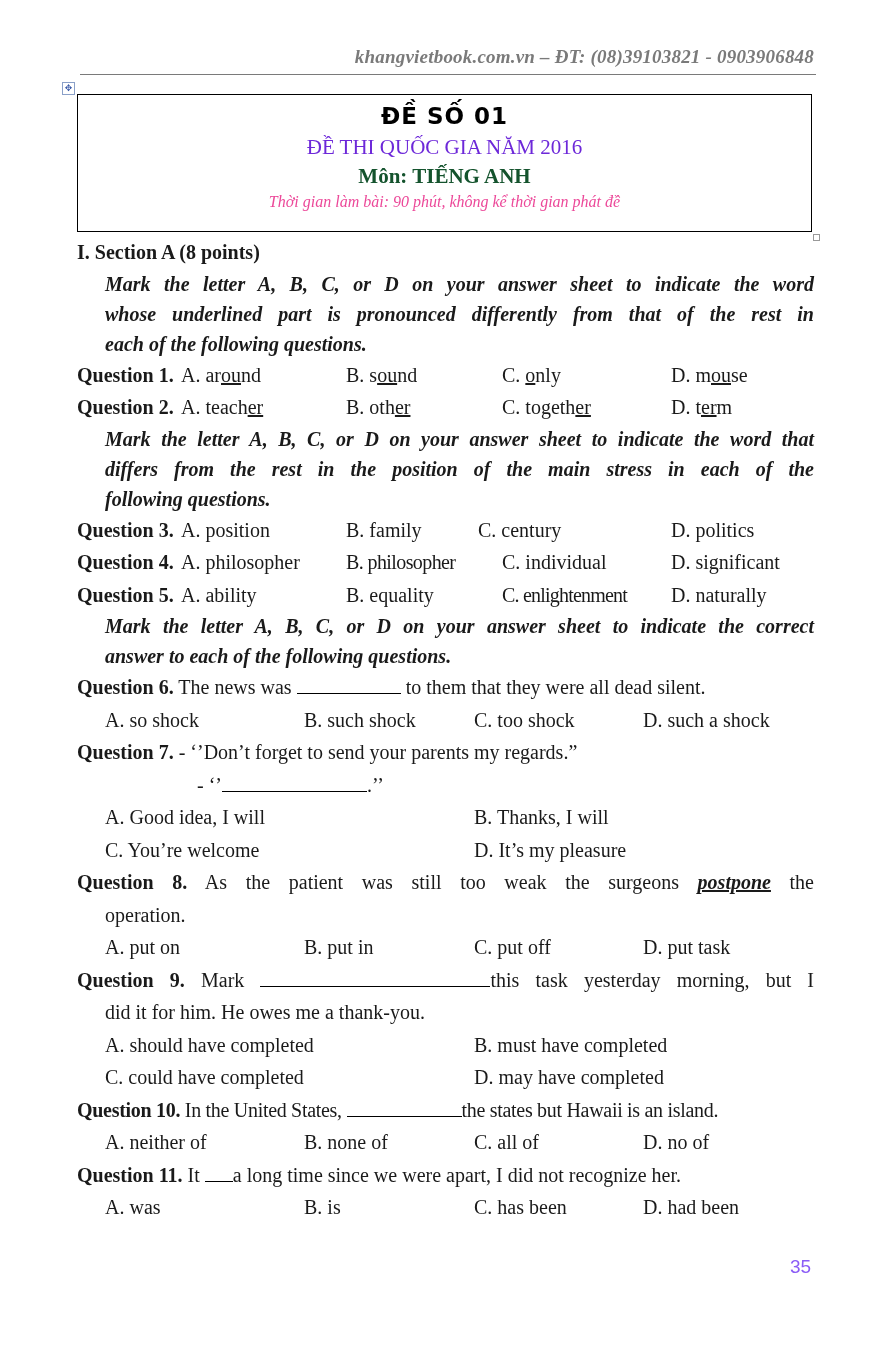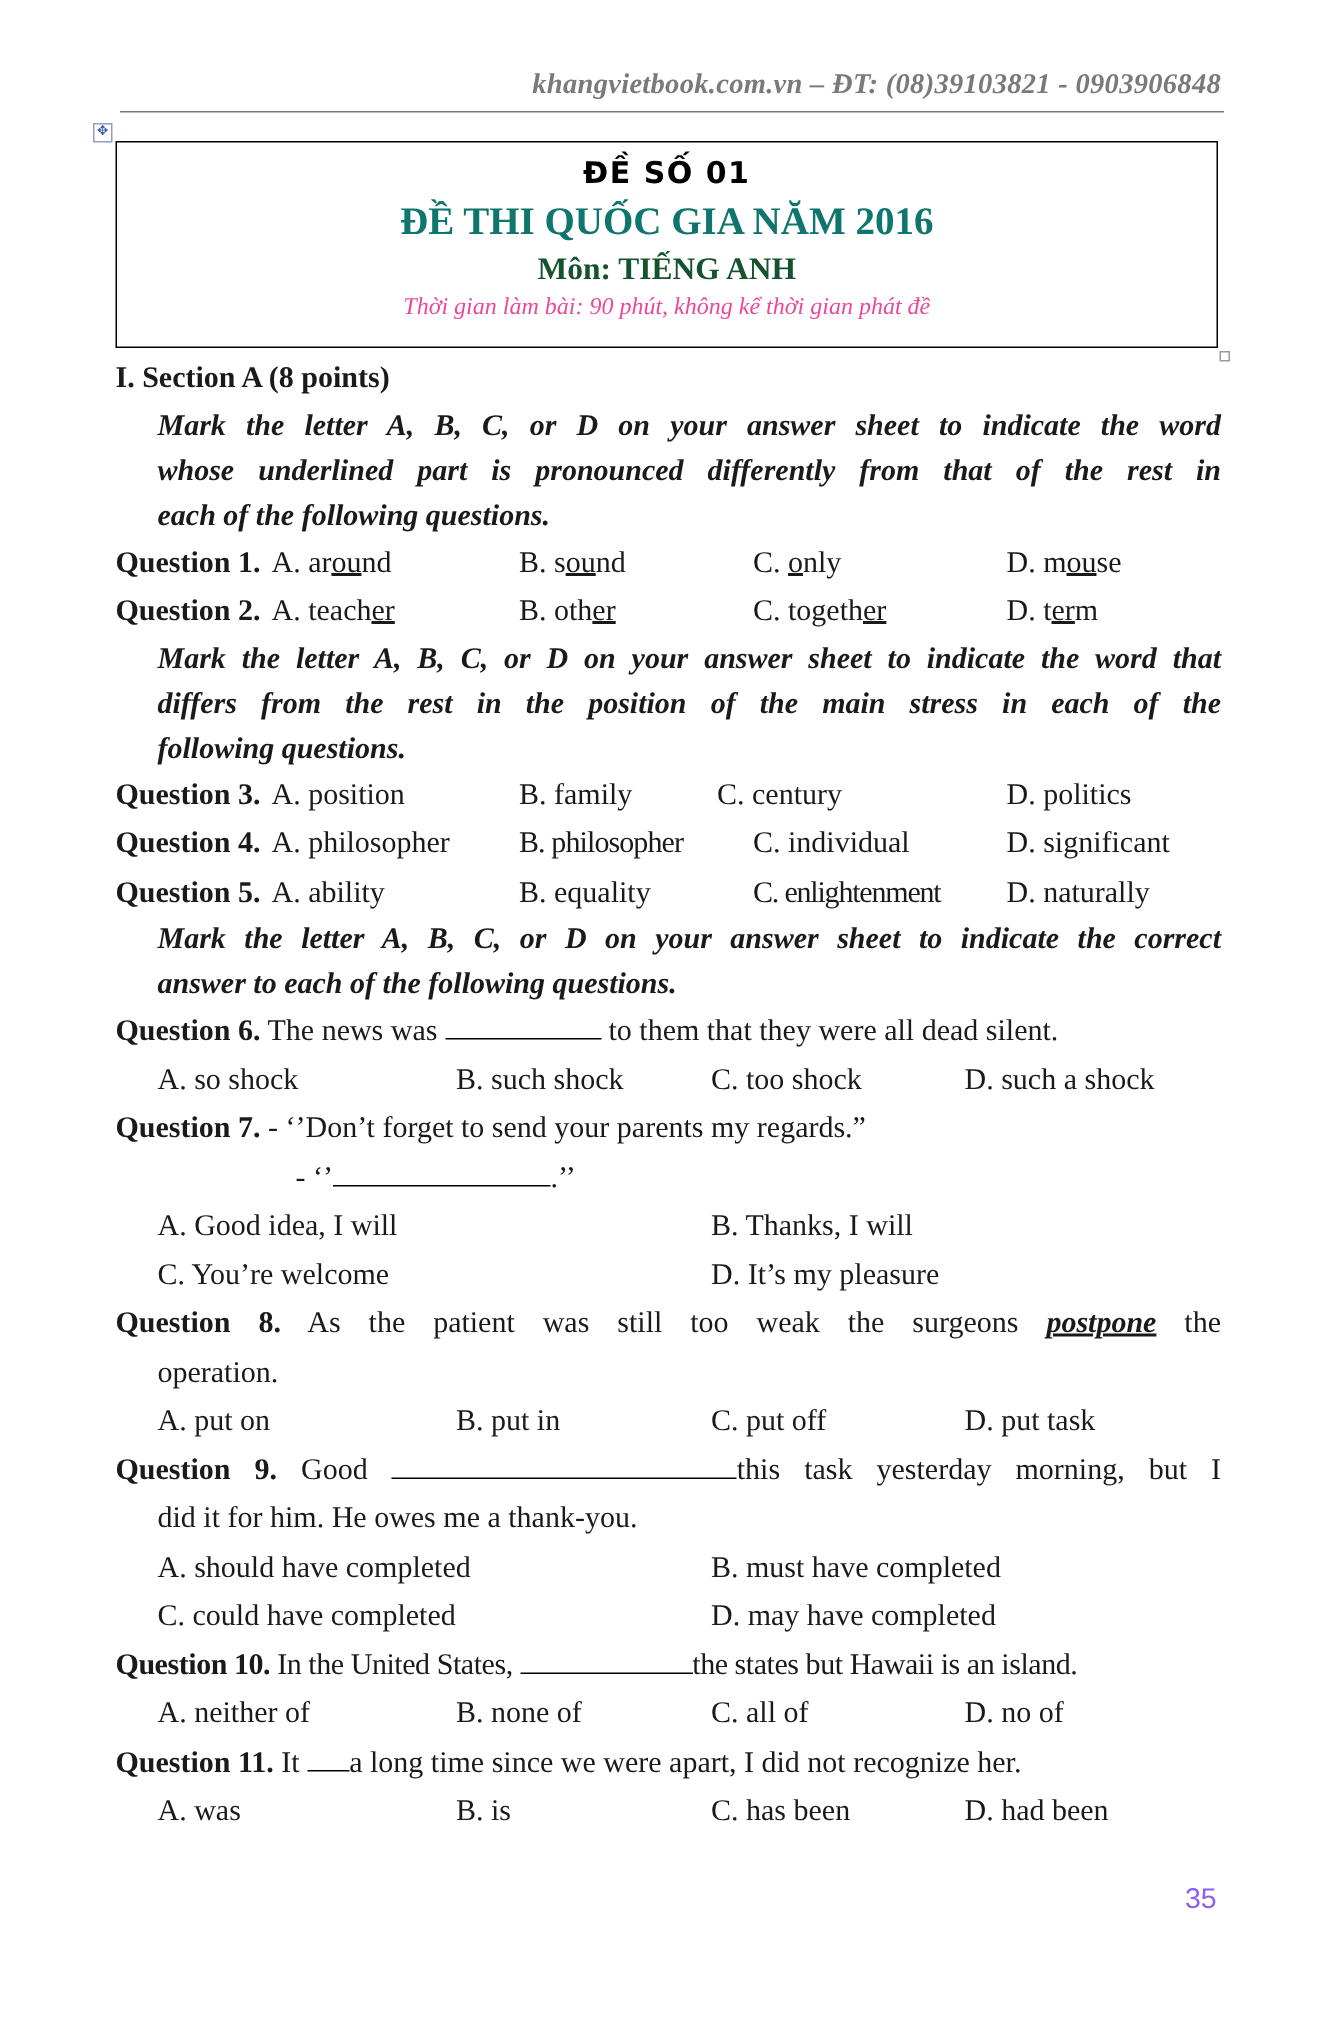--- a/index.html
+++ b/index.html
@@ -5,22 +5,22 @@
   html, body { margin: 0; padding: 0; background: #ffffff; }
   body { width: 890px; height: 1349px; position: relative; overflow: hidden;
          font-family: "Liberation Serif", "DejaVu Serif", serif; color: #1a1a1a; }
   .header-line { position: absolute; left: 80px; right: 74px; top: 74px; height: 1px; background: #7a7a7a; }
   .header-text { position: absolute; right: 76px; top: 46px; font-size: 19px; font-style: italic; font-weight: bold;
                  color: #7a7a7a; letter-spacing: 0.2px; }
   .move-handle { position: absolute; left: 62px; top: 82px; width: 11px; height: 11px; border: 1px solid #8aa0c8;
                  font-size: 9px; line-height: 11px; text-align: center; color: #3a5aa8; font-family: "DejaVu Sans", sans-serif; }
   .title-box { position: absolute; left: 77px; top: 94px; width: 735px; height: 138px; border: 1px solid #000; box-sizing: border-box; text-align: center; }
   .resize-handle { position: absolute; left: 813px; top: 234px; width: 5px; height: 5px; border: 1px solid #999; }
-  .t1 { font-family: "DejaVu Sans", sans-serif; font-weight: bold; font-size: 20px; margin-top: 8px; letter-spacing: 1px; color:#000; }
-  .t2 { font-weight: bold; font-size: 26px; margin-top: 6px; color:#0f766e; }
+  .t1 { font-family: "DejaVu Sans", sans-serif; font-weight: bold; font-size: 23px; margin-top: 8px; letter-spacing: 1px; color:#000; }
+  .t2 { font-weight: normal; font-size: 21px; margin-top: 6px; color:#6d28d9; }
   .t3 { font-weight: bold; font-size: 21px; margin-top: 4px; color:#14532d; }
   .t4 { font-style: italic; font-size: 16px; margin-top: 4px; color:#ec4899; }
 
   .content { position: absolute; left: 77px; top: 236px; width: 737px; font-size: 20px; }
   .line { height: 32.5px; line-height: 32.5px; white-space: nowrap; position: relative; }
   .section { font-weight: bold; }
   .instr { font-style: italic; font-weight: bold; padding-left: 28px; text-align: justify; line-height: 30px; white-space: normal; }
   .instr .l { display: block; height: 30px; text-align: justify; text-align-last: justify; }
   .instr .l.last { text-align-last: left; }
   .qlabel { font-weight: bold; }
@@ -139,21 +139,21 @@
   </div>
   <div class="line indent">operation.</div>
   <div class="line">
     <span class="opt" style="left:28px">A. put on</span>
     <span class="opt" style="left:227px">B. put in</span>
     <span class="opt" style="left:397px">C. put off</span>
     <span class="opt" style="left:566px">D. put task</span>
   </div>
 
   <div class="line">
-    <span class="justify"><span class="qlabel"><span>Question 9</span>.</span> <span>Good</span> <span class="blank" style="width:230px"></span><span>this task yesterday morning, but I</span></span>
+    <span class="justify"><span class="qlabel"><span>Question 9</span>.</span> <span>Mark</span> <span class="blank" style="width:230px"></span><span>this task yesterday morning, but I</span></span>
   </div>
   <div class="line indent">did it for him. He owes me a  thank-you.</div>
   <div class="line">
     <span class="opt" style="left:28px">A. should have completed</span>
     <span class="opt" style="left:397px">B. must have completed</span>
   </div>
   <div class="line">
     <span class="opt" style="left:28px">C. could have completed</span>
     <span class="opt" style="left:397px">D. may have completed</span>
   </div>

